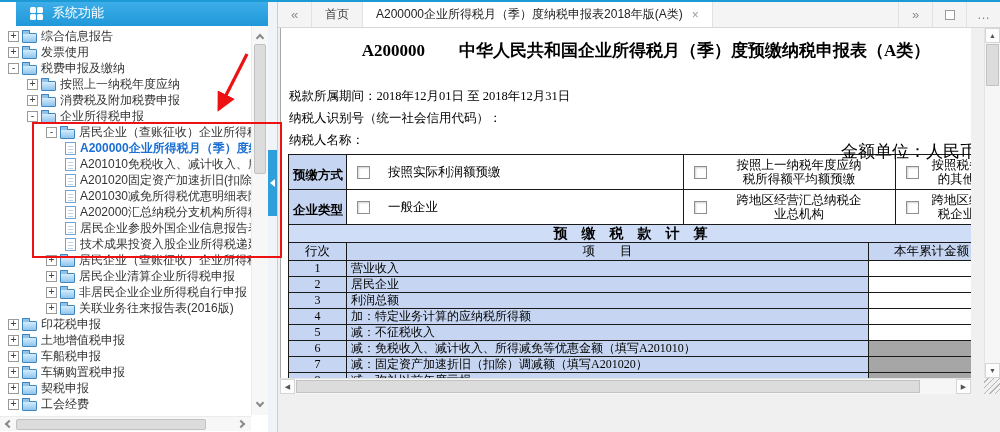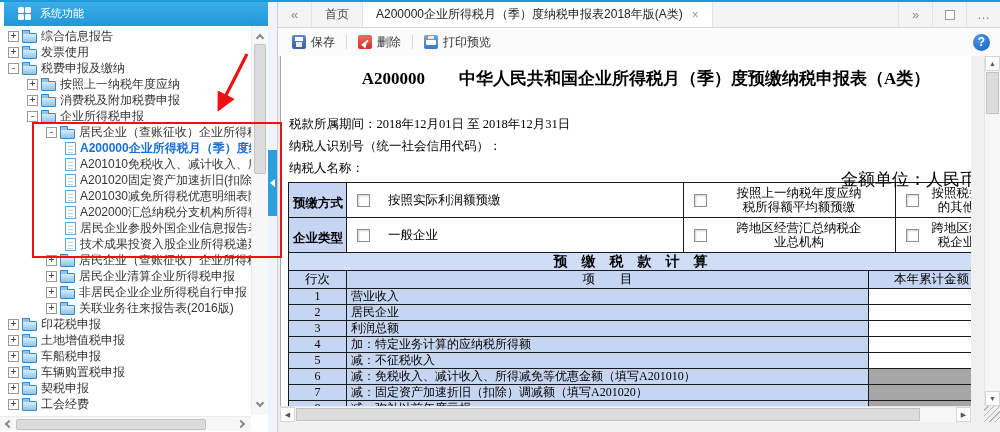--- a/index.html
+++ b/index.html
@@ -6,23 +6,23 @@
   html,body { margin:0; padding:0; }
   body {
     width:1000px; height:432px; overflow:hidden; position:relative;
     background:#eef0f2; font-family:"Liberation Sans", sans-serif;
     font-size:12px; color:#333;
   }
   .topline { position:absolute; top:0; left:0; width:1000px; height:2px; background:#1c9ad6; z-index:70; }
 
   
   .sidebar { position:absolute; left:0; top:0; width:268px; height:432px; background:#fff; }
-  .sb-header { position:absolute; top:0; left:4px; width:268px; height:26px;
+  .sb-header { position:absolute; top:0; left:16px; width:268px; height:26px;
     background:linear-gradient(#3fb0ea,#1f97d8); color:#fff; display:flex; align-items:center;
-    padding-left:14px; gap:9px; font-size:11px; }
+    padding-left:14px; gap:9px; font-size:13px; }
   .grid-icon { width:13px; height:13px; display:grid; grid-template-columns:6px 6px; grid-template-rows:6px 6px; gap:1px; }
   .grid-icon i { background:#fff; border-radius:1.5px; }
   .sb-tree { position:absolute; top:26px; left:0; width:268px; bottom:17px; overflow:hidden; padding-top:2px; }
   .tree-row { height:16px; display:flex; align-items:center; white-space:nowrap; overflow:hidden; cursor:default; }
   .toggle { width:11px; height:11px; flex:none; border:1px solid #9a9a9a; background:#fff; color:#444;
     font-size:10px; line-height:8px; text-align:center; margin-right:3px; font-family:"DejaVu Sans Mono", monospace; }
   .ticon { flex:none; position:relative; }
   .ticon.folder { width:15px; height:10px; margin:3px 4px 0 0; background:linear-gradient(#d8ecfb,#8ec4ec);
     border:1px solid #3e87c0; border-radius:1px; }
   .ticon.folder::before { content:''; position:absolute; top:-4px; left:-1px; width:6px; height:3px;
@@ -306,37 +306,20 @@
     <div class="tab-spacer"></div>
     <div class="tab-right">
       <span class="tab-navbtn">»</span>
       <span class="tab-navbtn">
           <span class="maxsq"></span>
         </span>
       <span class="tab-navbtn">…</span>
     </div>
   </div>
 
-  <div class="toolbar">
-    <span class="tbtn">
-      <span class="ico save"></span>
-      <span>保存</span>
-    </span>
-    <span class="tsep"></span>
-    <span class="tbtn">
-      <span class="ico del"></span>
-      <span>删除</span>
-    </span>
-    <span class="tsep"></span>
-    <span class="tbtn">
-      <span class="ico print"></span>
-      <span>打印预览</span>
-    </span>
-    <span class="help">?</span>
-  </div>
 
   <div class="content">
     <div class="viewport">
       <div class="form-page">
         <div class="form-title">A200000　　中华人民共和国企业所得税月（季）度预缴纳税申报表（A类）</div>
         <div class="f-line first">
           <span>税款所属期间：</span><span>2018年12月01日 至 2018年12月31日</span>
         </div>
         <div class="f-line">
           <span>纳税人识别号（统一社会信用代码）：</span>

